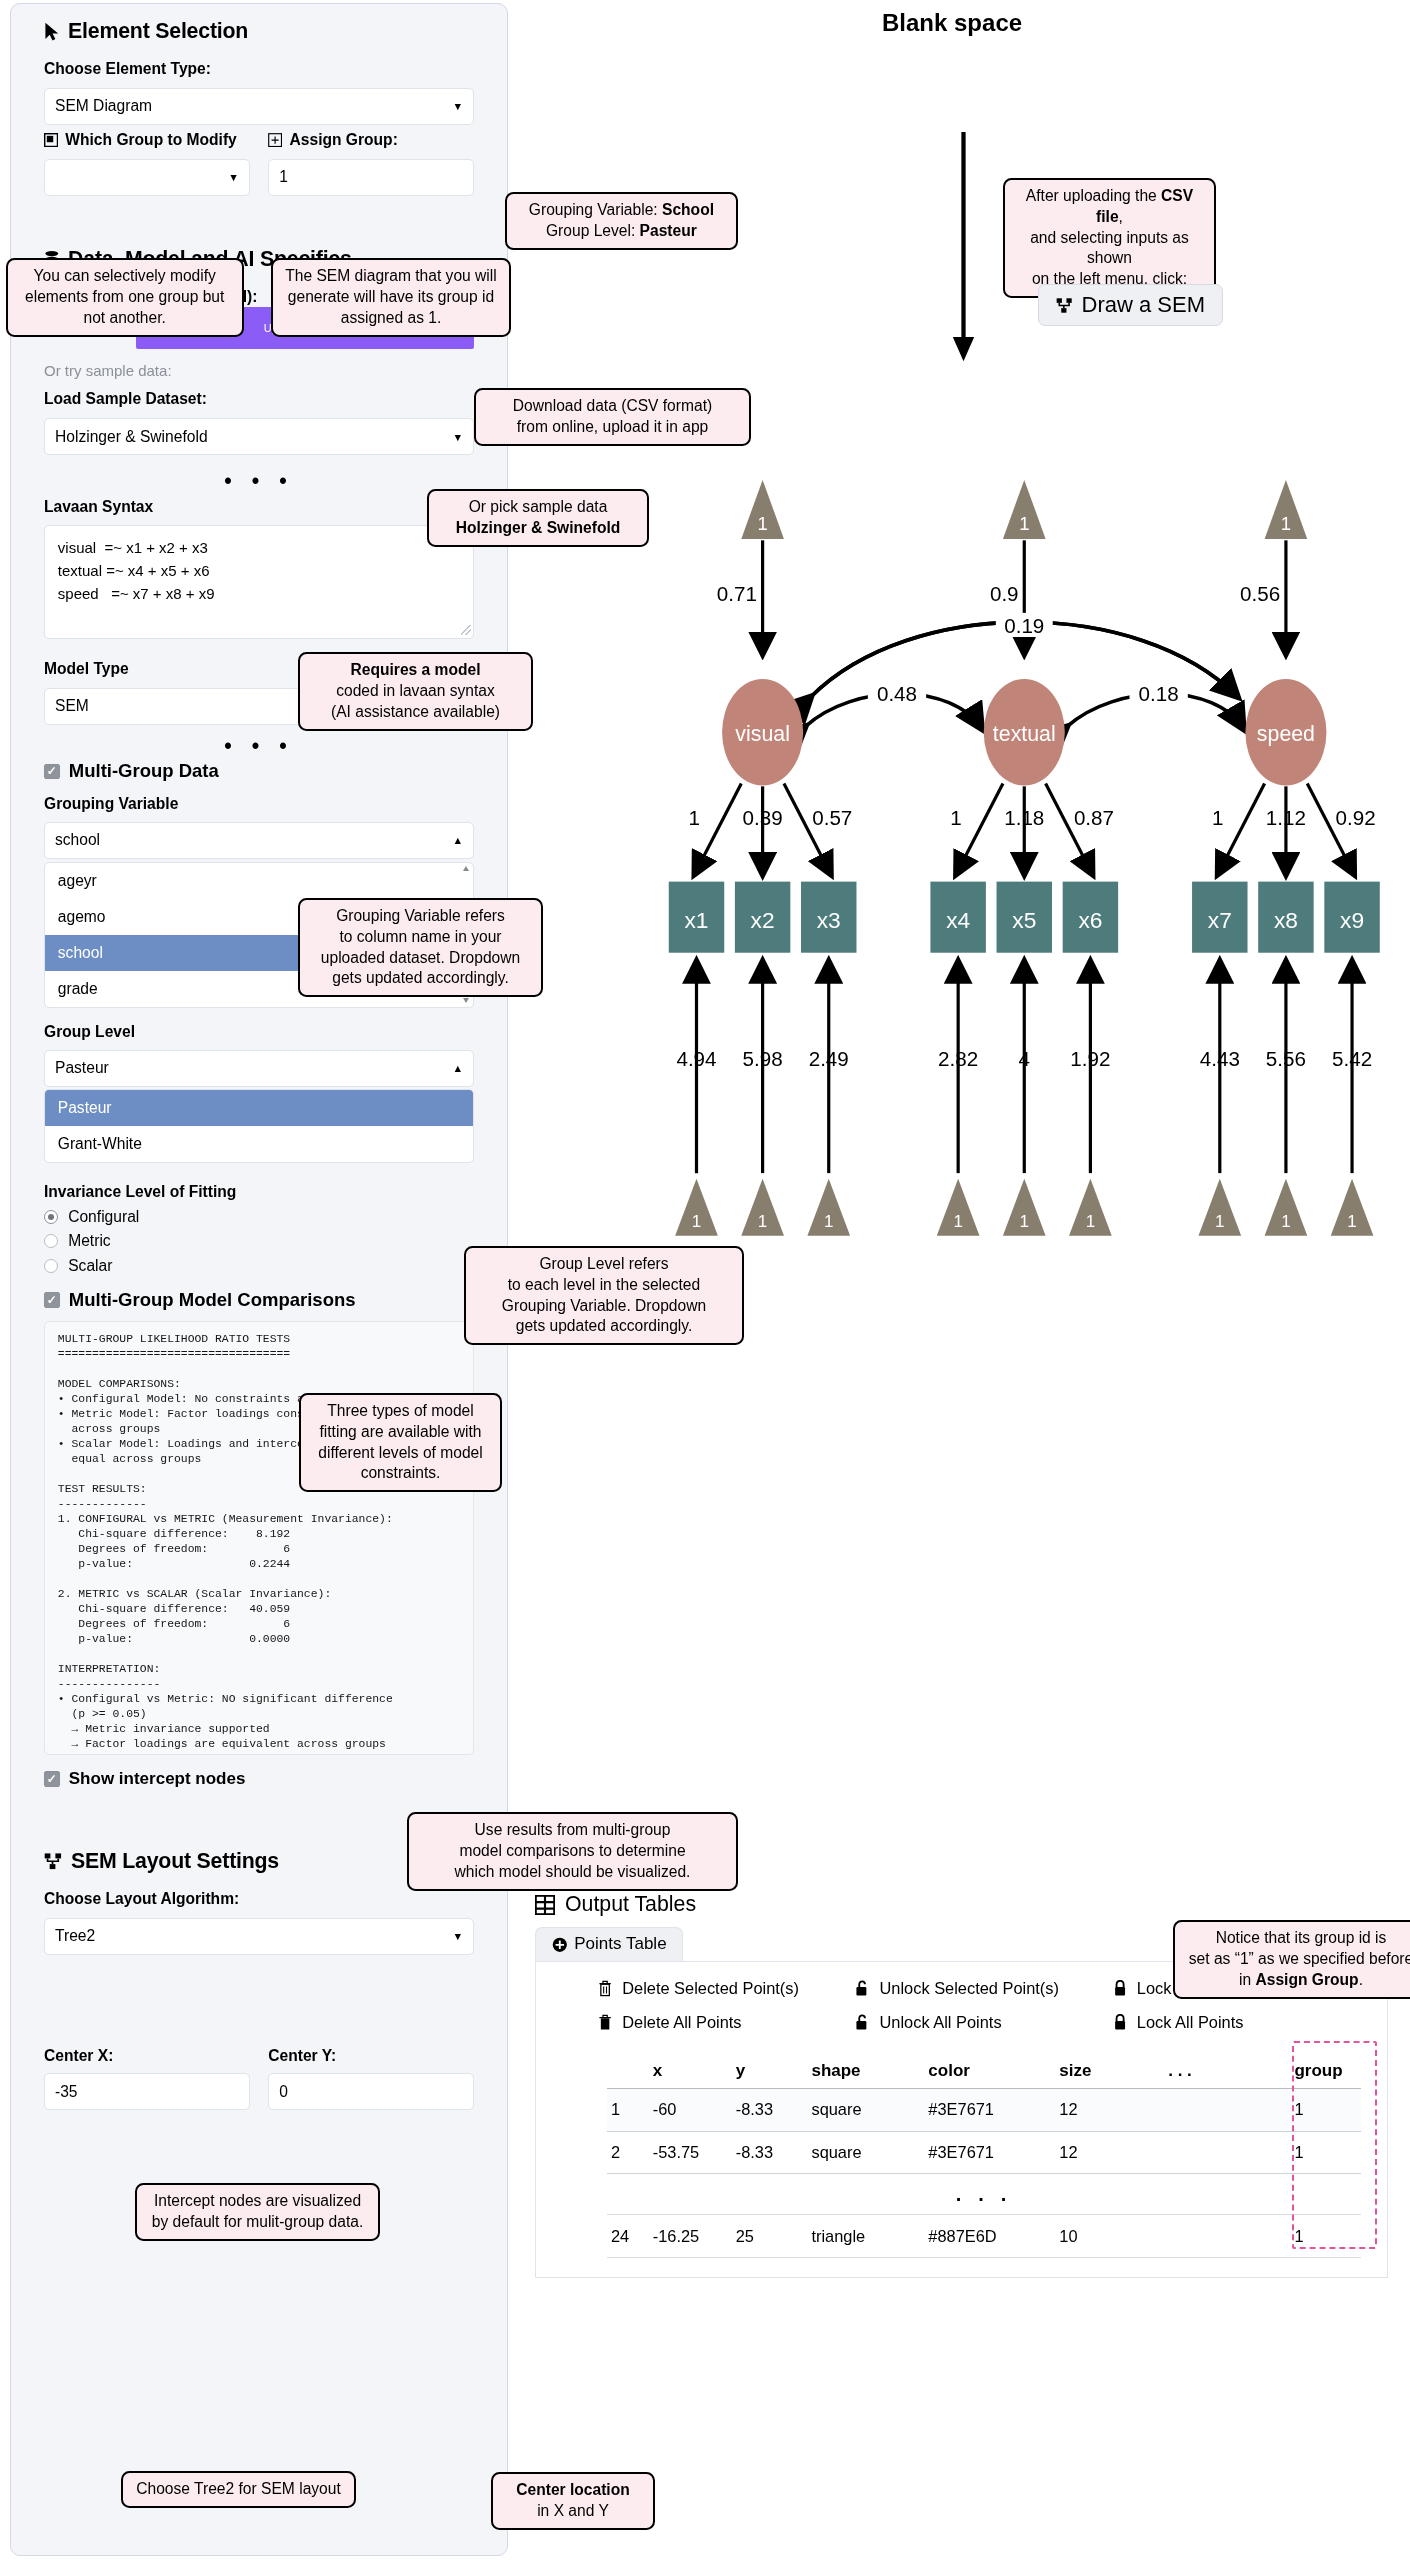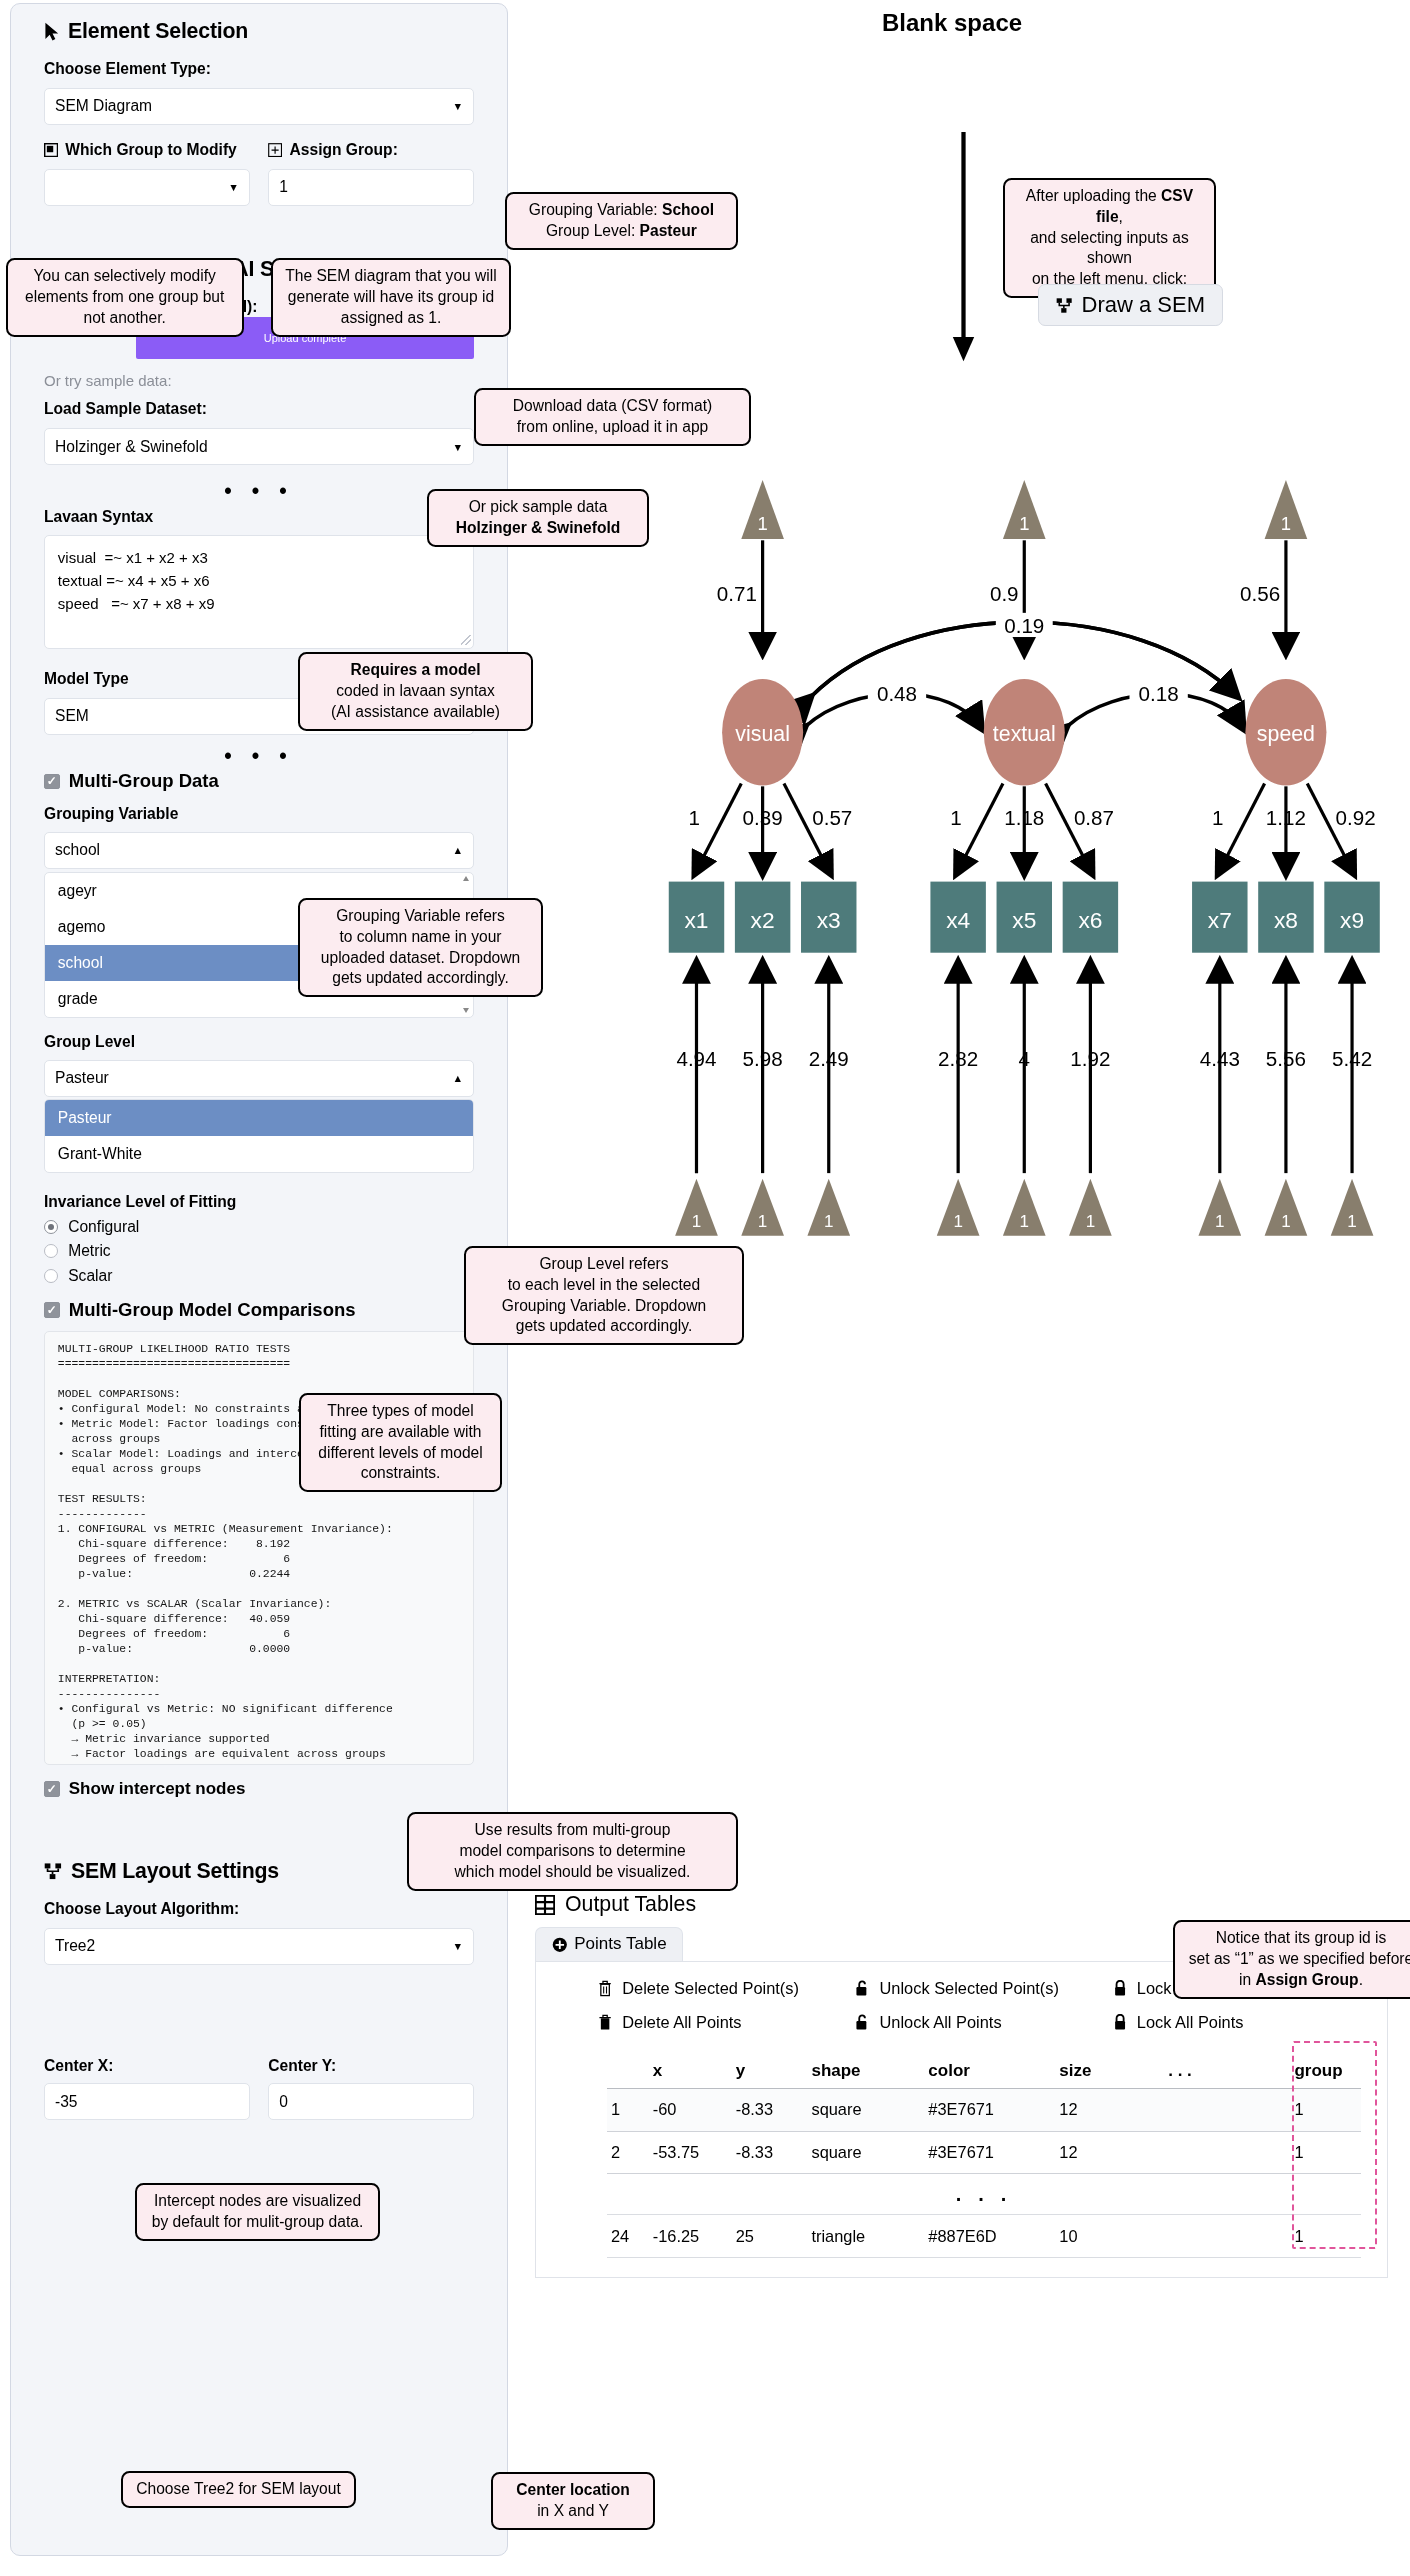--- a/index.html
+++ b/index.html
@@ -131,21 +131,21 @@
       </span>
       <span>Element Selection</span>
     </div>
 
     <div class="field-label" style="margin-top:15.6px;">Choose Element Type:</div>
     <div class="select-box" style="margin-top:10px;">
       <span>SEM Diagram</span>
       <span class="caret">▼</span>
     </div>
 
-    <div style="display:flex; gap:18.5px; margin-top:16px;">
+    <div style="display:flex; gap:18.5px; margin-top:6px;">
       <div style="flex:1;">
         <div style="display:flex; align-items:center; gap:7.1px;">
           <span>
             <svg width="14.2" height="14.2" viewBox="0 0 20 20">
                 <rect x="1" y="1" width="18" height="18" fill="none" stroke="#000" stroke-width="2"></rect>
                 <rect x="4" y="4" width="9" height="9" fill="#000"></rect>
               </svg>
           </span>
           <span class="field-label">Which Group to Modify</span>
         </div>

